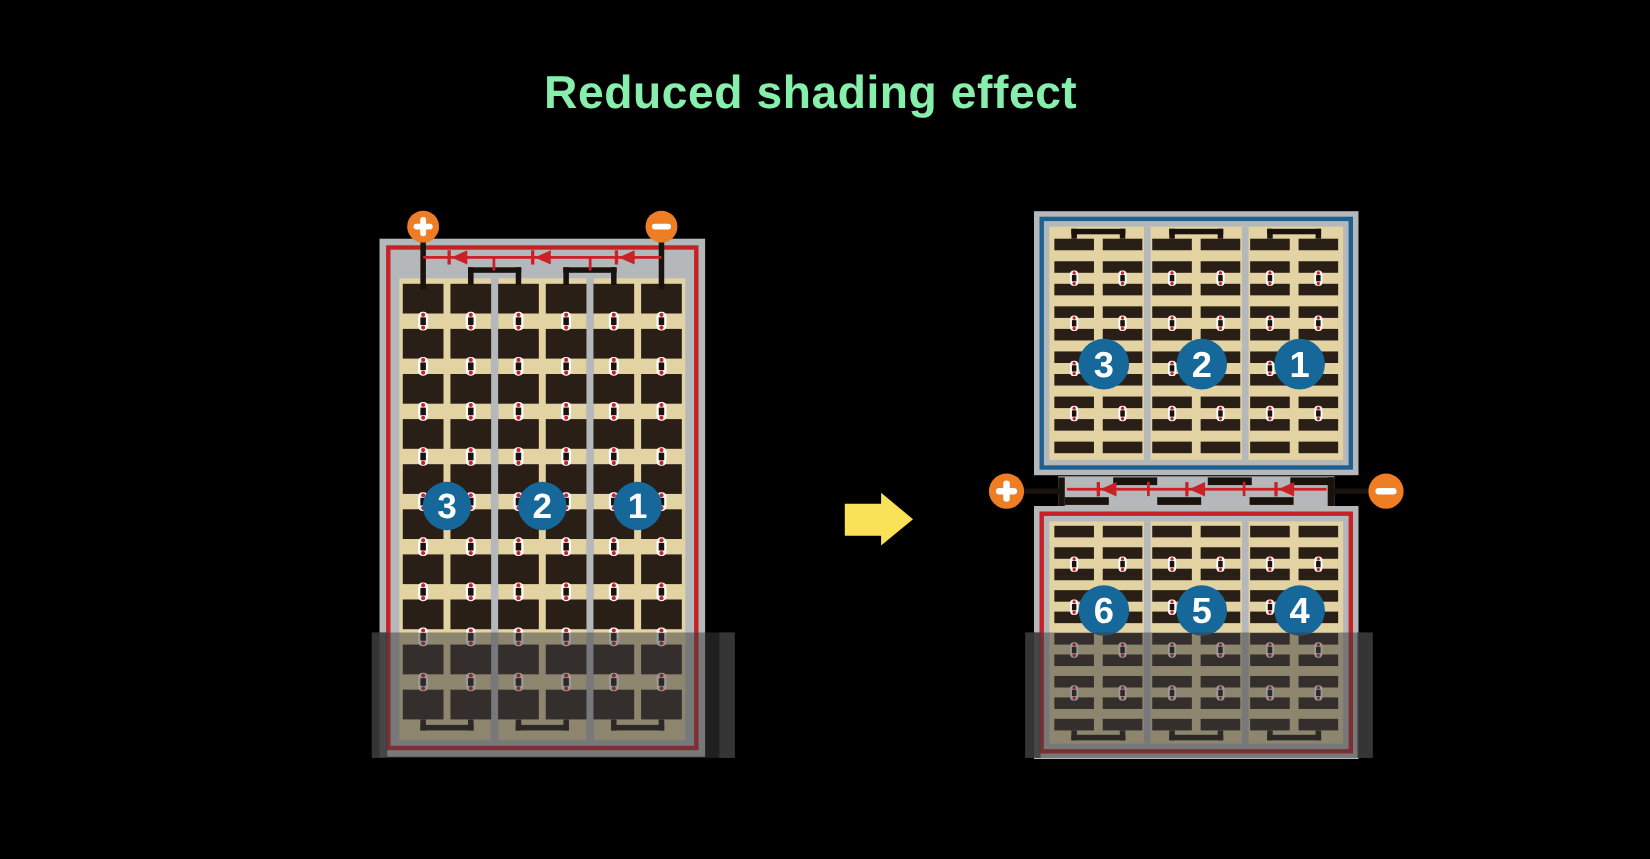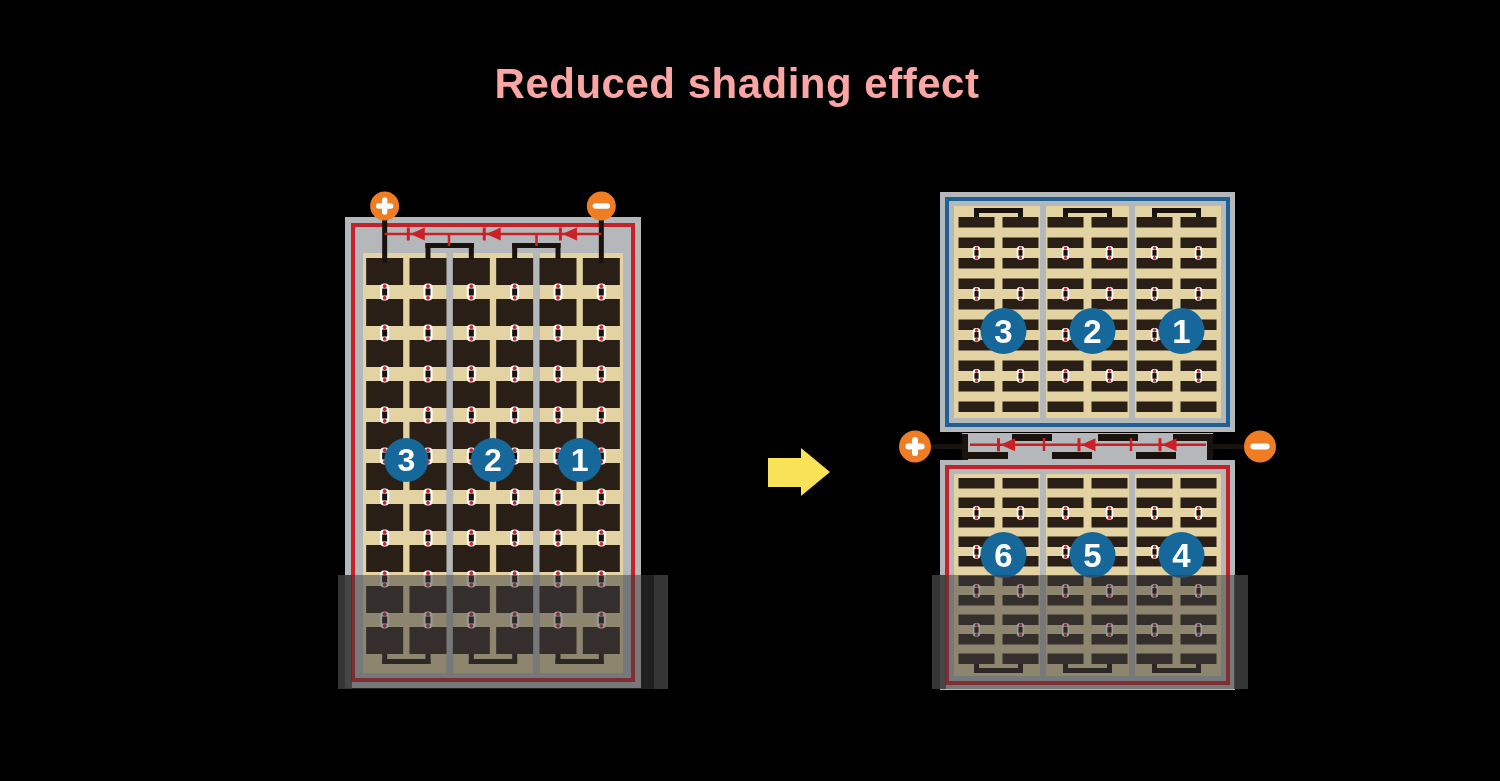--- a/index.html
+++ b/index.html
@@ -7,21 +7,21 @@
          font-family:"Liberation Sans",sans-serif;}
   .title{position:absolute;left:737px;top:60px;transform:translateX(-50%);
          margin:0;color:#ffffff;font-size:42px;font-weight:bold;white-space:nowrap;
          letter-spacing:0.5px;font-family:"Liberation Sans",sans-serif;}
   svg{position:absolute;left:0;top:0;display:block;}
 </style>
 </head>
 <body style="background: rgb(0, 0, 0);">
 
 <div class="stage">
-  <h1 class="title" style="color: #fca5a5;">Reduced shading effect</h1>
+  <h1 class="title" style="color: #86efac;">Reduced shading effect</h1>
   <svg id="diagram" width="1500" height="781" viewBox="0 0 1500 781">
       <g>
         <rect x="345" y="217" width="296" height="471" fill="#b5b8ba"></rect>
         <rect x="353" y="225" width="280" height="455" fill="none" stroke="#c52127" stroke-width="4"></rect>
         <rect x="363" y="253" width="260" height="420" fill="#e3d3a2"></rect>
         <rect x="446.2" y="253" width="7" height="420" fill="#b5b8ba"></rect>
         <rect x="533" y="253" width="7" height="420" fill="#b5b8ba"></rect>
         <g>
           <rect x="366.1666666666667" y="258" width="37" height="27" fill="#2a1f17"></rect>
           <rect x="409.5" y="258" width="37" height="27" fill="#2a1f17"></rect>

